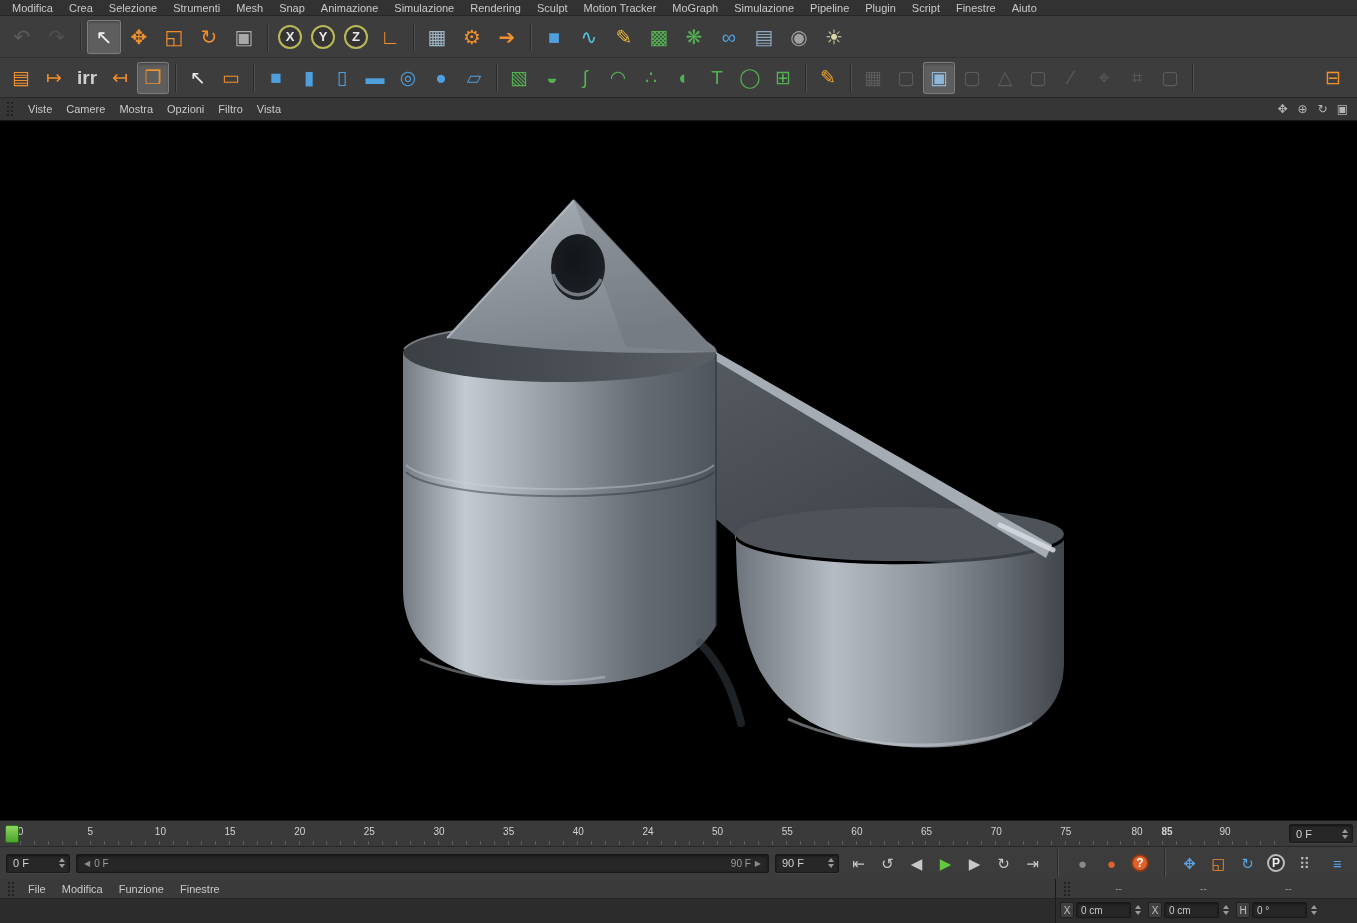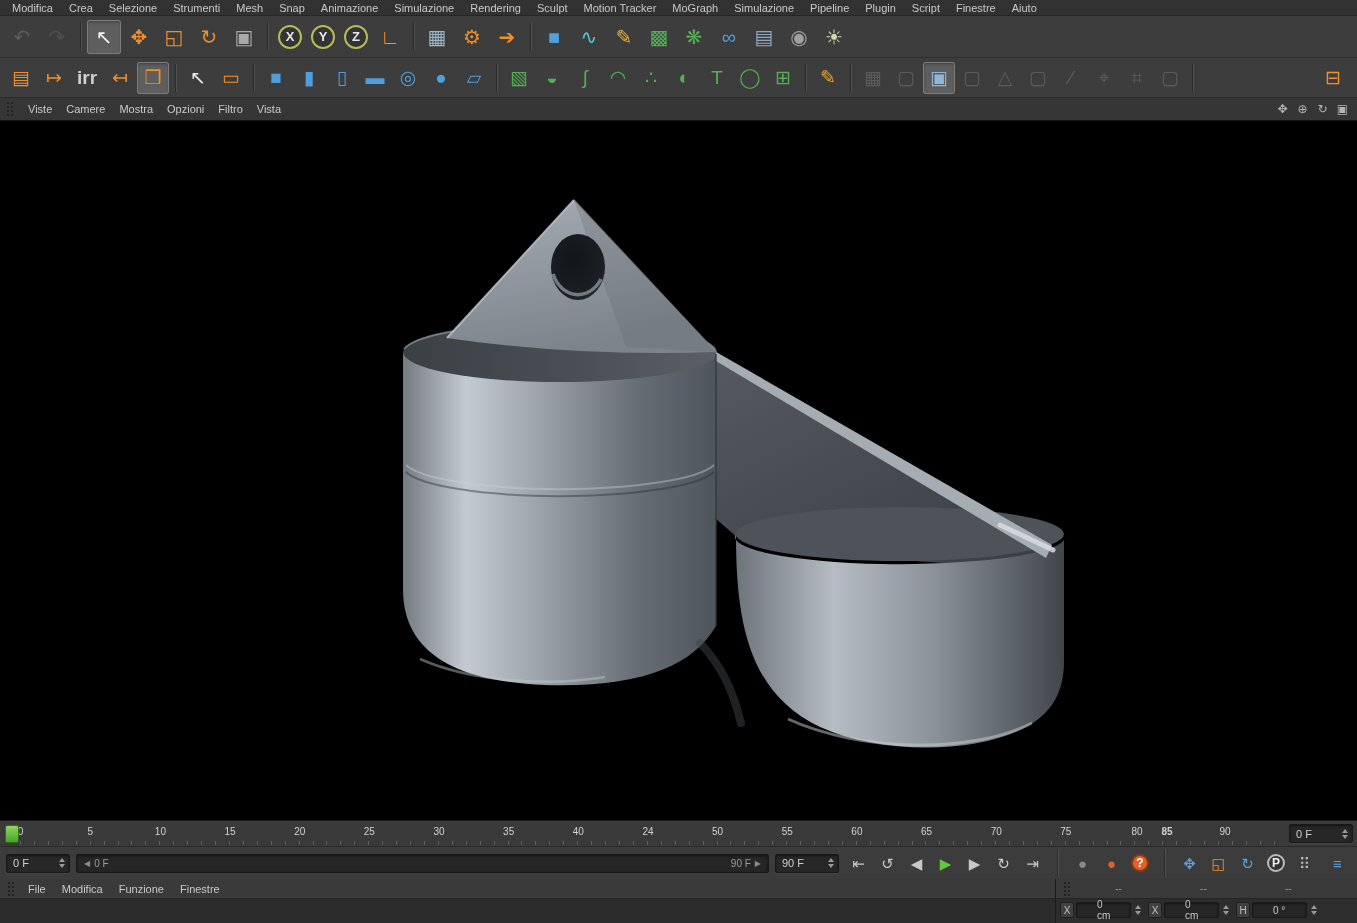--- a/index.html
+++ b/index.html
@@ -56,21 +56,21 @@
 #coords{flex:1;display:flex;flex-direction:column}
 .panelmenu{height:20px;background:#3a3a3a;display:flex;align-items:center;font-size:11px;padding:0 7px;border-bottom:1px solid #252525;flex:none}
 .panelbody{flex:1;background:#2c2c2c}
 .cols{display:flex;flex:1}
 .chead{width:31%;text-align:center;color:#9b9b9b;font-size:10px}
 .coordrow{display:flex;align-items:center;padding:3px 4px;gap:7px;font-size:10px}
 .cgroup{display:inline-flex;align-items:center;gap:2px}
 .clabel{width:14px;height:16px;background:#404040;border:1px solid #1f1f1f;border-radius:2px;
   display:inline-flex;align-items:center;justify-content:center;color:#c0c0c0}
 .cvalue{width:55px;height:16px;background:#262626;border:1px solid #191919;border-radius:2px;
-  box-shadow:inset 0 1px 2px rgba(0,0,0,.5);display:inline-flex;align-items:center;padding:0 20px;color:#c8c8c8}
+  box-shadow:inset 0 1px 2px rgba(0,0,0,.5);display:inline-flex;align-items:center;padding:0 4px;color:#c8c8c8}
 .coordrow .stepper{margin-left:2px}
 svg{display:block}
 </style>
 </head>
 <body>
 
 <div id="app">
 
   <div id="menubar" class="bar">
       <span class="mitem">Modifica</span>

